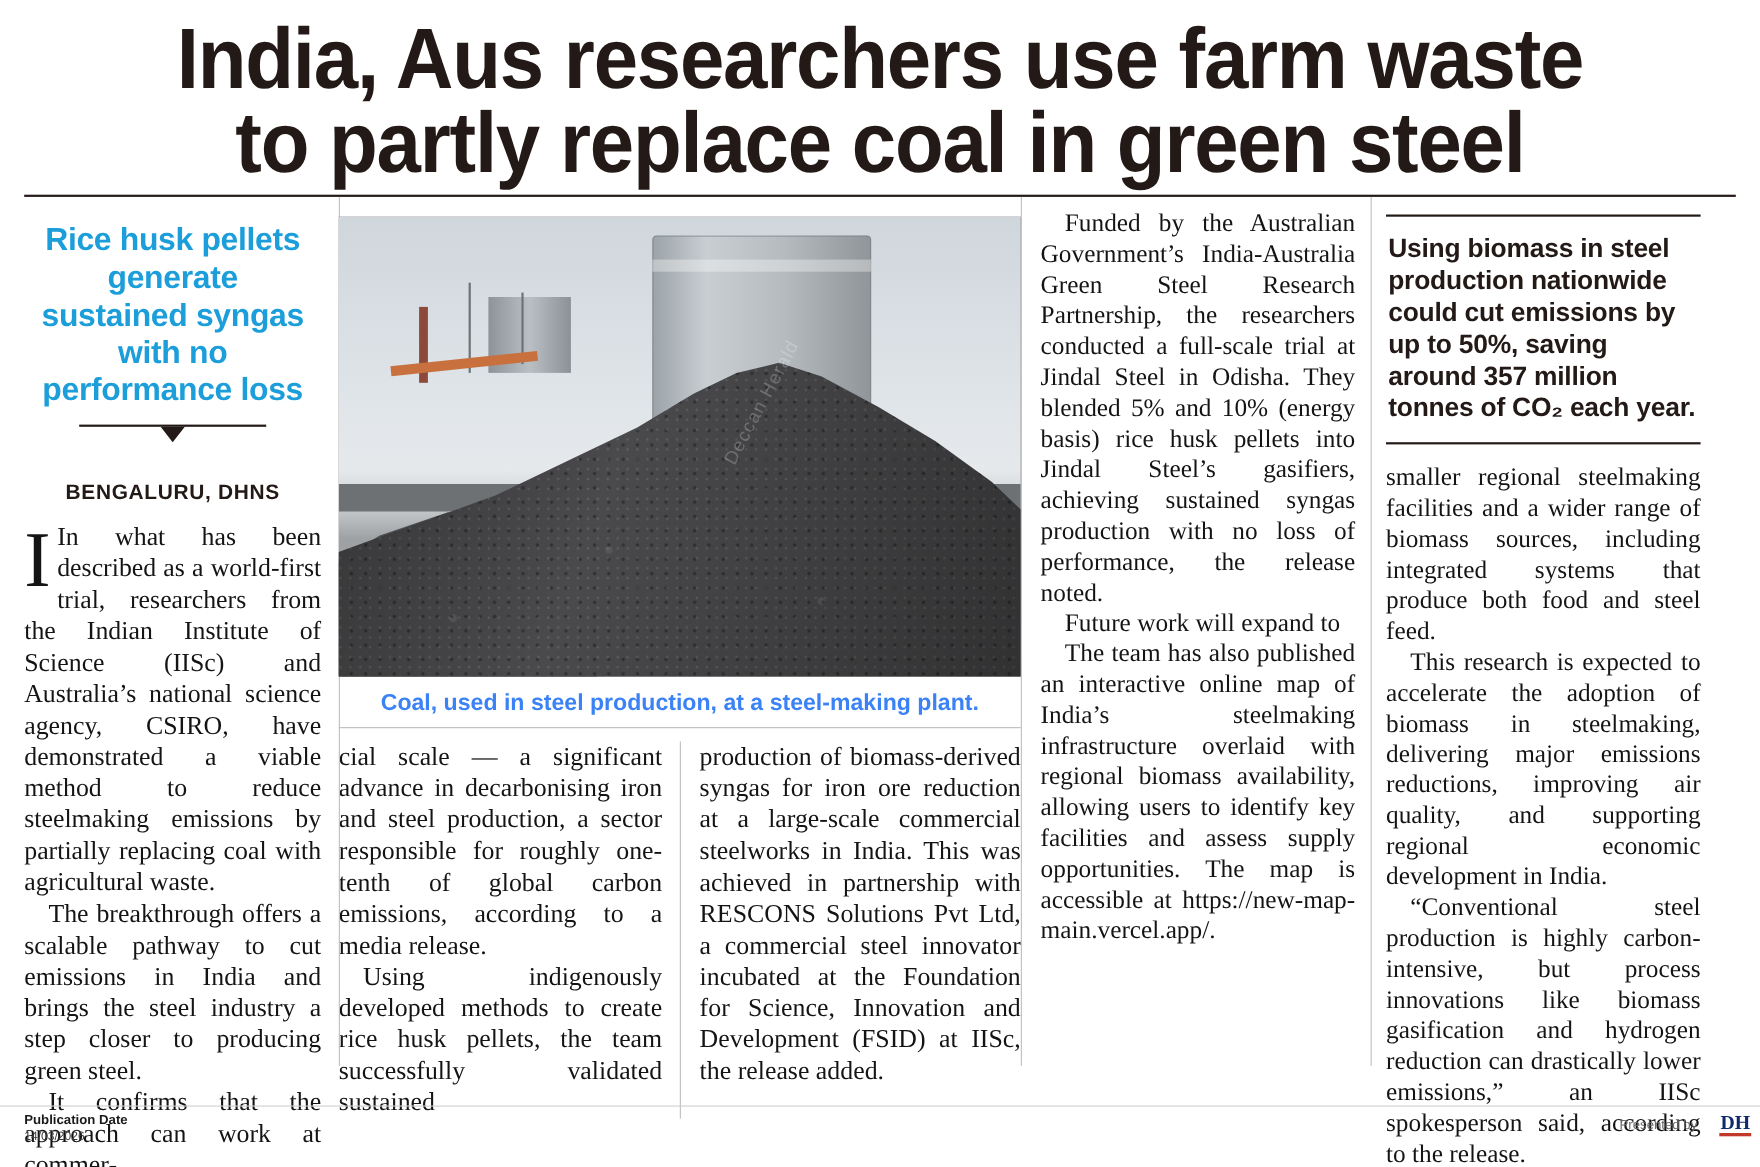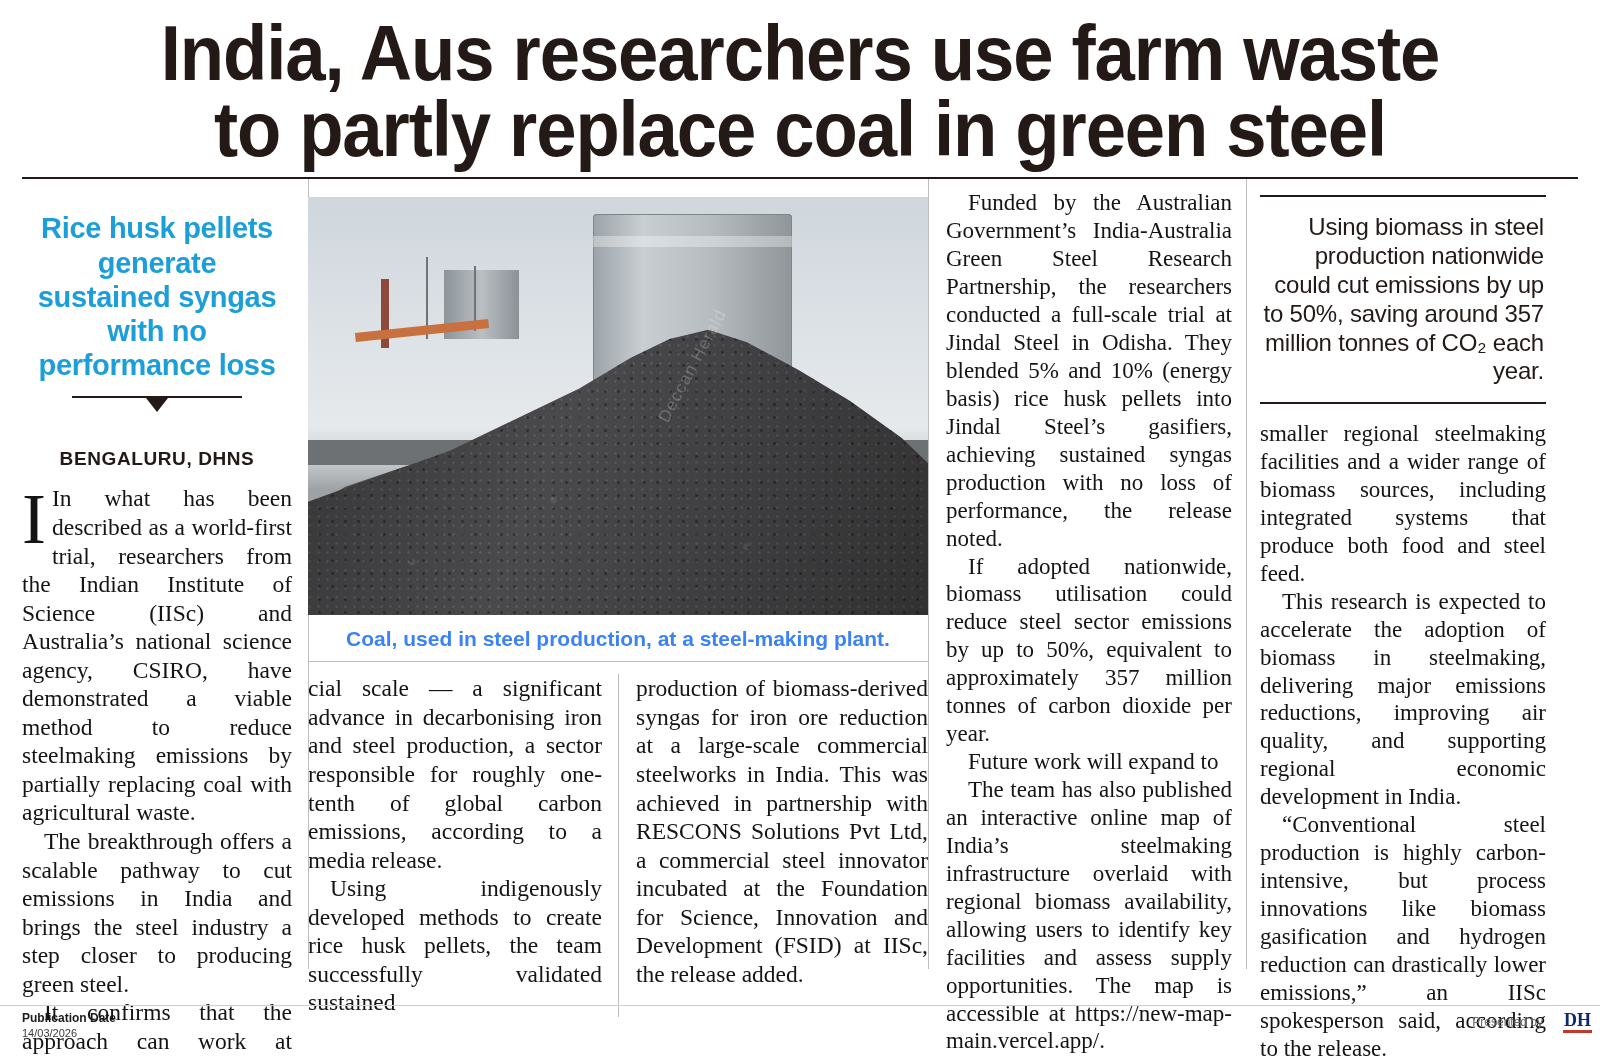--- a/index.html
+++ b/index.html
@@ -63,21 +63,21 @@
   }
 
   
   .kicker {
     font-family: "Liberation Sans", sans-serif;
     font-weight: 700;
     color: #1b9ed9;
     font-size: 29px;
     line-height: 1.18;
     text-align: center;
-    padding: 32px 6px 0 6px;
+    padding: 22px 6px 0 6px;
     letter-spacing: -0.3px;
   }
   .arrow-wrap { text-align: center; margin-top: 14px; }
   .arrow-line {
     border-top: 2px solid #231a17;
     width: 170px;
     margin: 0 auto;
     position: relative;
   }
   .arrow-tri {
@@ -234,24 +234,24 @@
     gap: 0;
     margin-top: 12px;
   }
   .tc { width: 50%; }
   .tc.left { padding-right: 16px; }
   .tc.right { padding-left: 17px; border-left: 1px solid #bdbdbd; }
 
   
   .pull {
     font-family: "Liberation Sans", sans-serif;
-    font-weight: 400;
+    font-weight: 700;
     font-size: 24px;
     line-height: 1.2;
-    text-align: right;
+    text-align: left;
     color: #231a17;
     border-top: 2px solid #231a17;
     border-bottom: 2px solid #231a17;
     padding: 16px 2px 16px 2px;
     margin: 16px 0 16px 0;
     letter-spacing: -0.2px;
   }
 
   .tight { font-size: 23px; }
 
@@ -348,21 +348,20 @@
             <p class="first">production of biomass-derived syngas for iron ore reduction at a large-scale commercial steelworks in India. This was achieved in partnership with RESCONS Solutions Pvt Ltd, a commercial steel innovator incubated at the Foundation for Science, Innovation and Development (FSID) at IISc, the release added.</p>
           </div>
         </div>
       </div>
     </div>
 
     <div class="col c3">
       <div class="vline" style="left:0"></div>
       <div class="body-text tight" style="padding-top:10px">
         <p class="first" style="text-indent:22px">Funded by the Australian Government’s India-Australia Green Steel Research Partnership, the researchers conducted a full-scale trial at Jindal Steel in Odisha. They blended 5% and 10% (energy basis) rice husk pellets into Jindal Steel’s gasifiers, achieving sustained syngas production with no loss of performance, the release noted.</p>
-        <p>If adopted nationwide, biomass utilisation could reduce steel sector emissions by up to 50%, equivalent to approximately 357 million tonnes of carbon dioxide per year.</p>
         <p>Future work will expand to</p>
         <p>The team has also published an interactive online map of India’s steelmaking infrastructure overlaid with regional biomass availability, allowing users to identify key facilities and assess supply opportunities. The map is accessible at https://new-map-main.vercel.app/.</p>
       </div>
     </div>
 
     <div class="col c4">
       <div class="vline" style="left:0"></div>
       <div class="pull">Using biomass in steel production nationwide could cut emissions by up to 50%, saving around 357 million tonnes of CO₂ each year.</div>
       <div class="body-text tight">
         <p class="first">smaller regional steelmaking facilities and a wider range of biomass sources, including integrated systems that produce both food and steel feed.</p>

